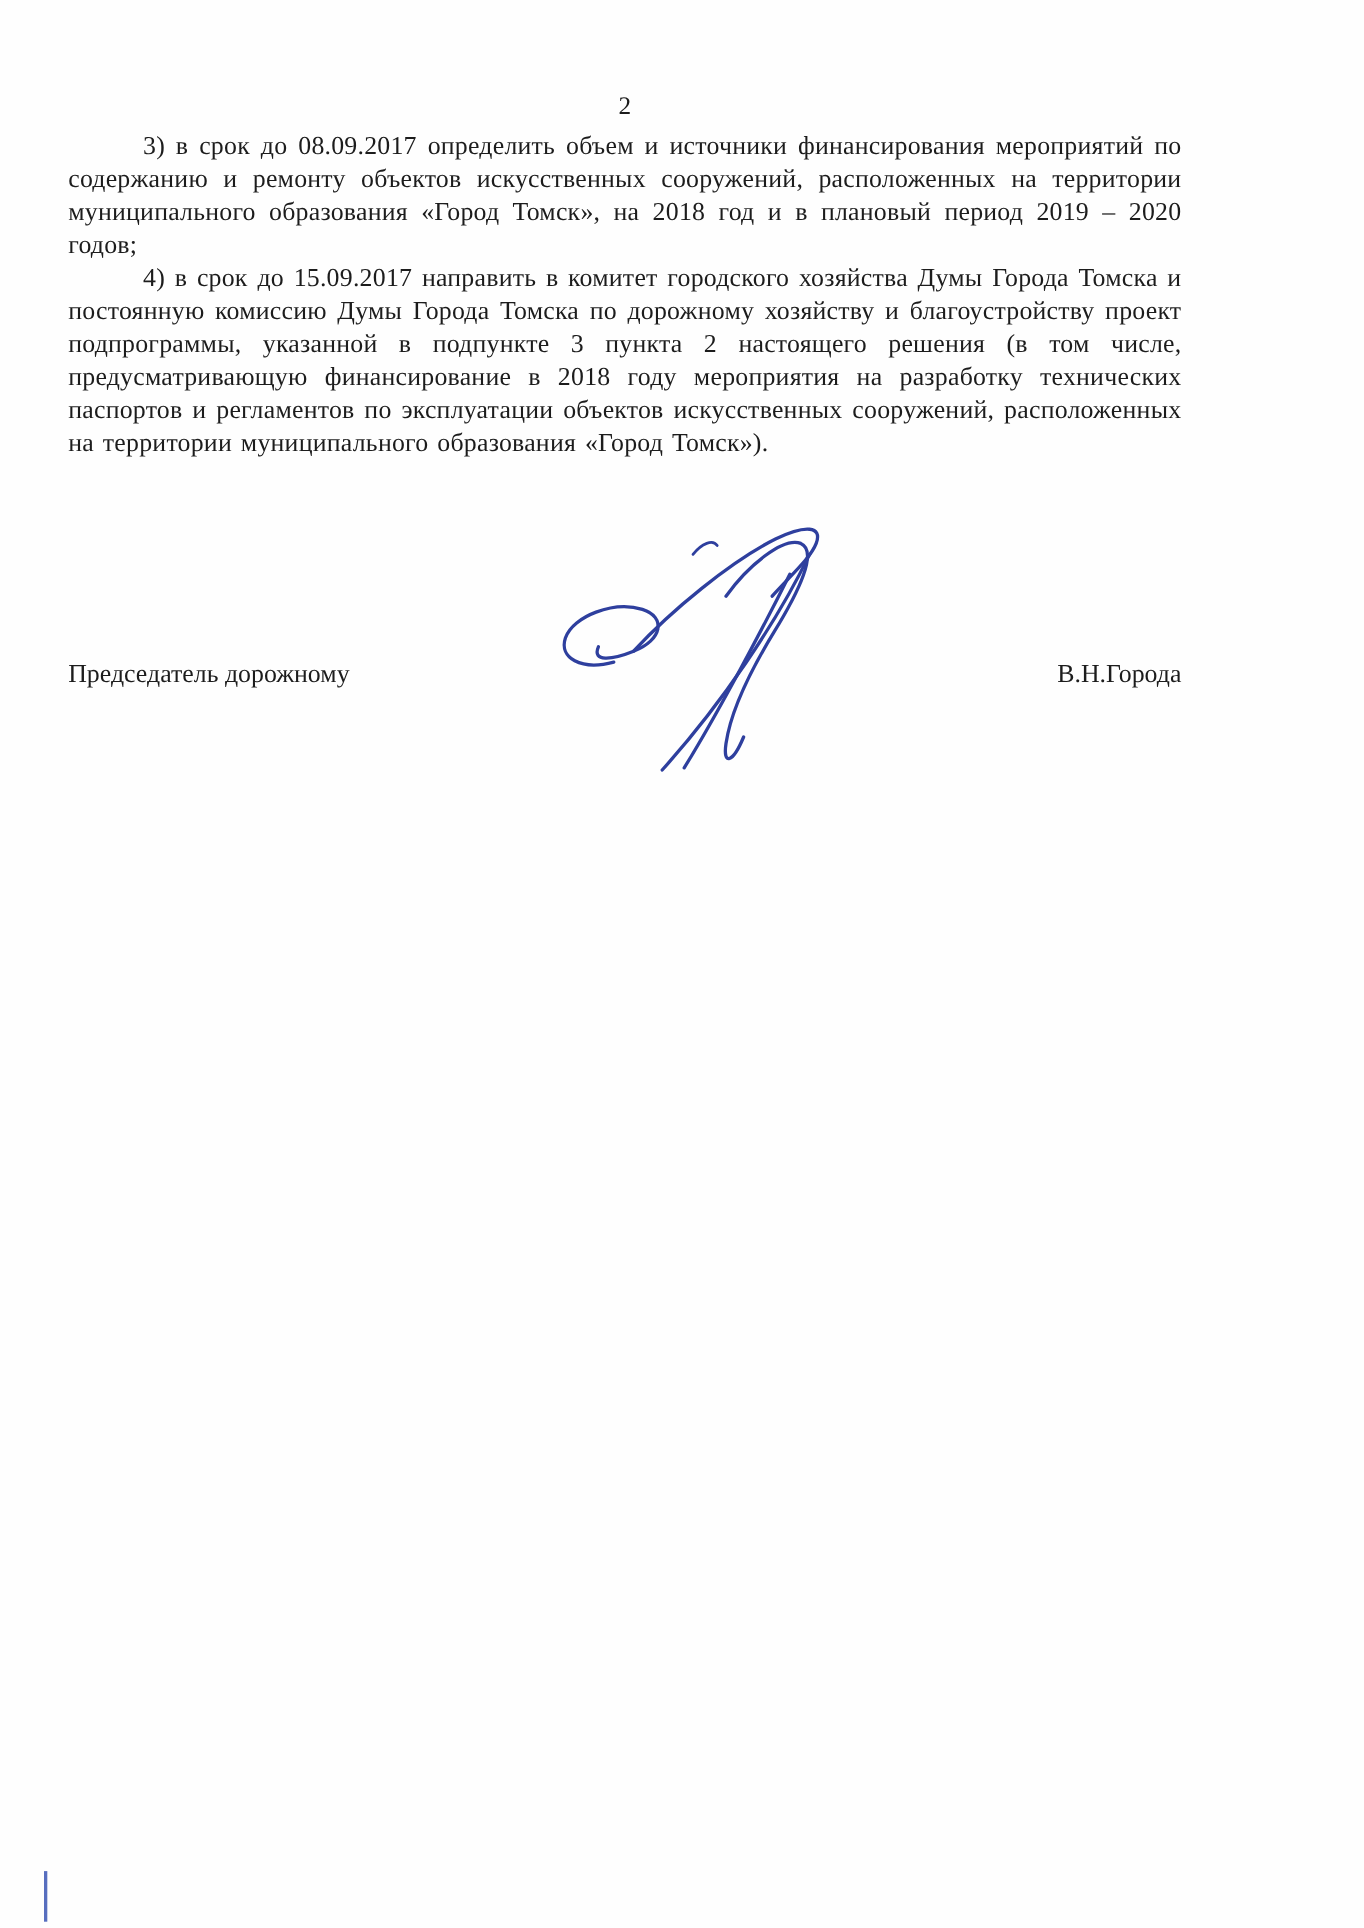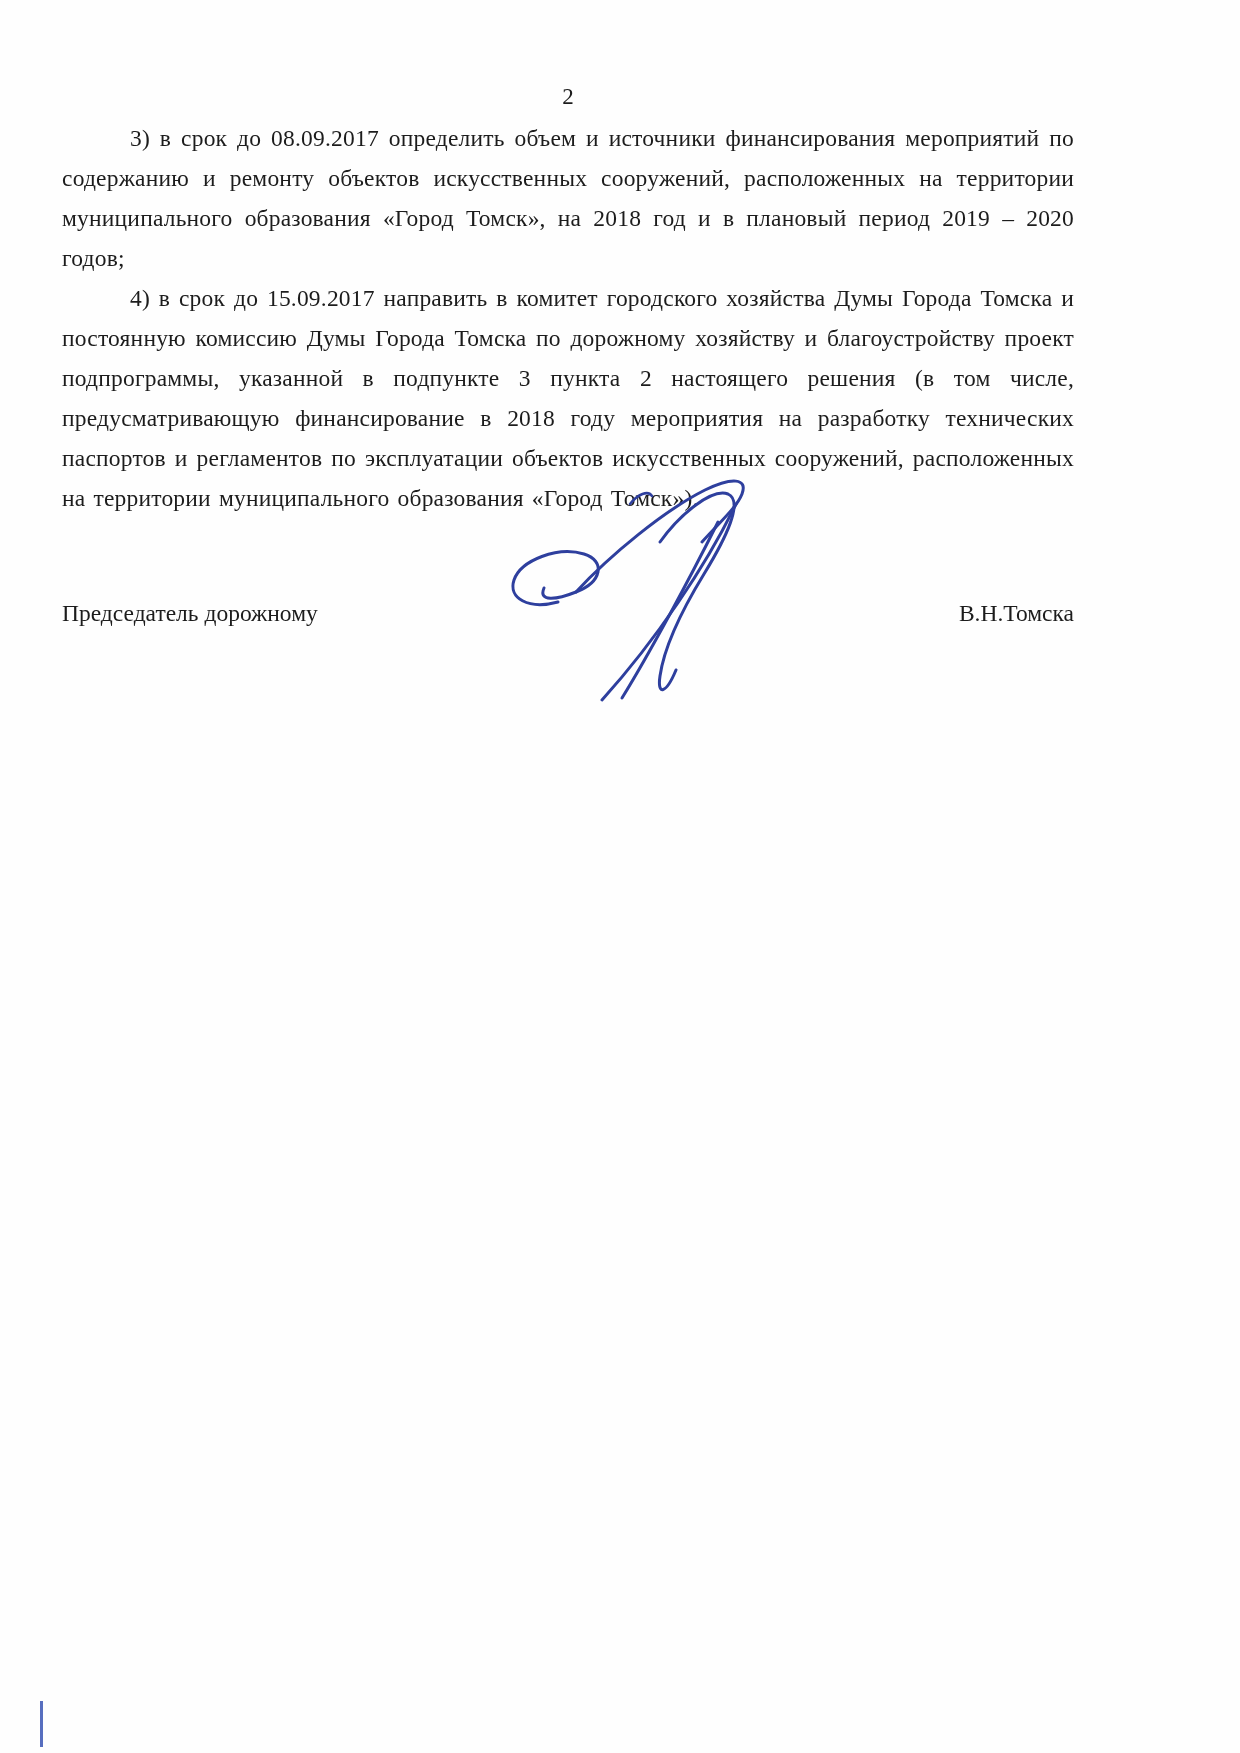--- a/index.html
+++ b/index.html
@@ -26,21 +26,21 @@
   }
   .content {
     position: absolute;
     top: 118px;
     left: 62px;
     right: 166px;
   }
   .para {
     margin: 0;
     font-size: 23.5px;
-    line-height: 40px;
+    line-height: 30px;
     text-align: justify;
     text-indent: 68px;
     word-spacing: 2px;
     letter-spacing: 0.2px;
   }
   .sig-row {
     position: absolute;
     top: 600px;
     left: 62px;
     right: 166px;
@@ -103,18 +103,18 @@
 
         <path stroke-width="3" stroke-linecap="round" fill="none" d="M180,72 C200,44 232,18 248,24 C264,31 246,68 224,104 C202,140 184,178 180,206 C177,226 186,224 196,200" stroke="#2e3f9e"></path>
 
         <path stroke-width="3" stroke-linecap="round" fill="none" d="M256,34 C226,96 176,170 122,230" stroke="#2e3f9e"></path>
         <path stroke-width="3" stroke-linecap="round" fill="none" d="M238,52 C208,112 168,186 142,228" stroke="#2e3f9e"></path>
 
         <path stroke-width="2.5" stroke-linecap="round" fill="none" d="M150,34 C158,24 168,20 172,26" stroke="#2e3f9e"></path>
       </svg>
     </div>
 
-    <span class="sig-name">В.Н.Томска</span>
+    <span class="sig-name">В.Н.Города</span>
   </div>
 
   <div class="scan-artifact"></div>
 
 </div>
 
 </body></html>

